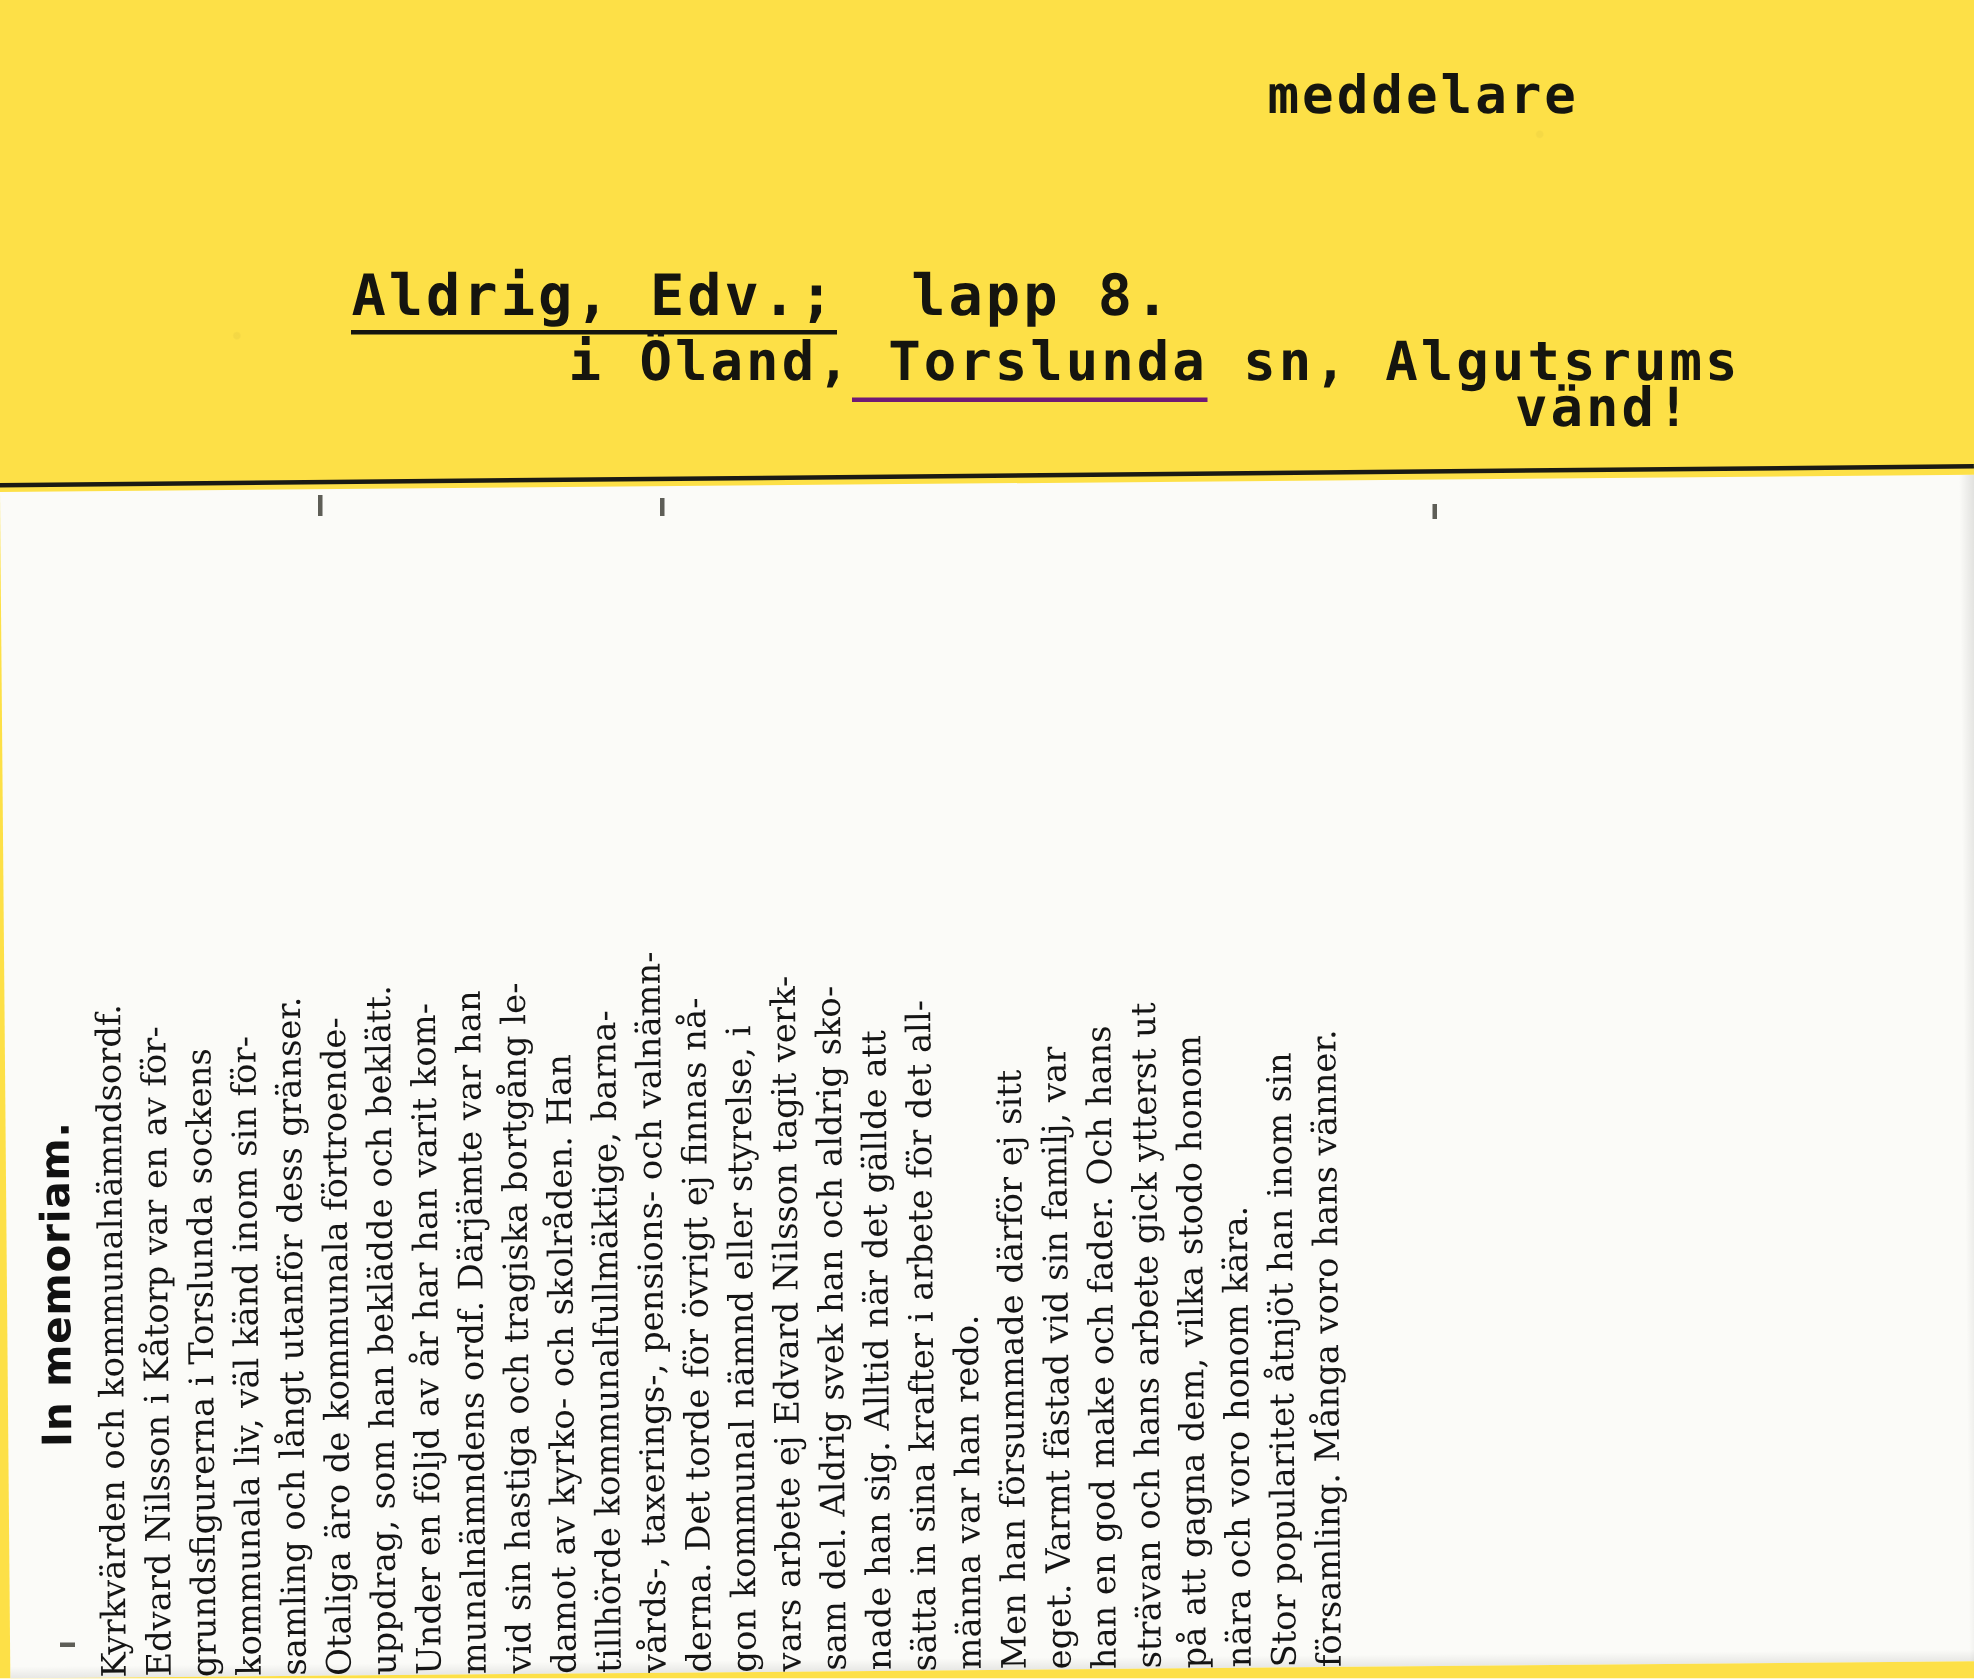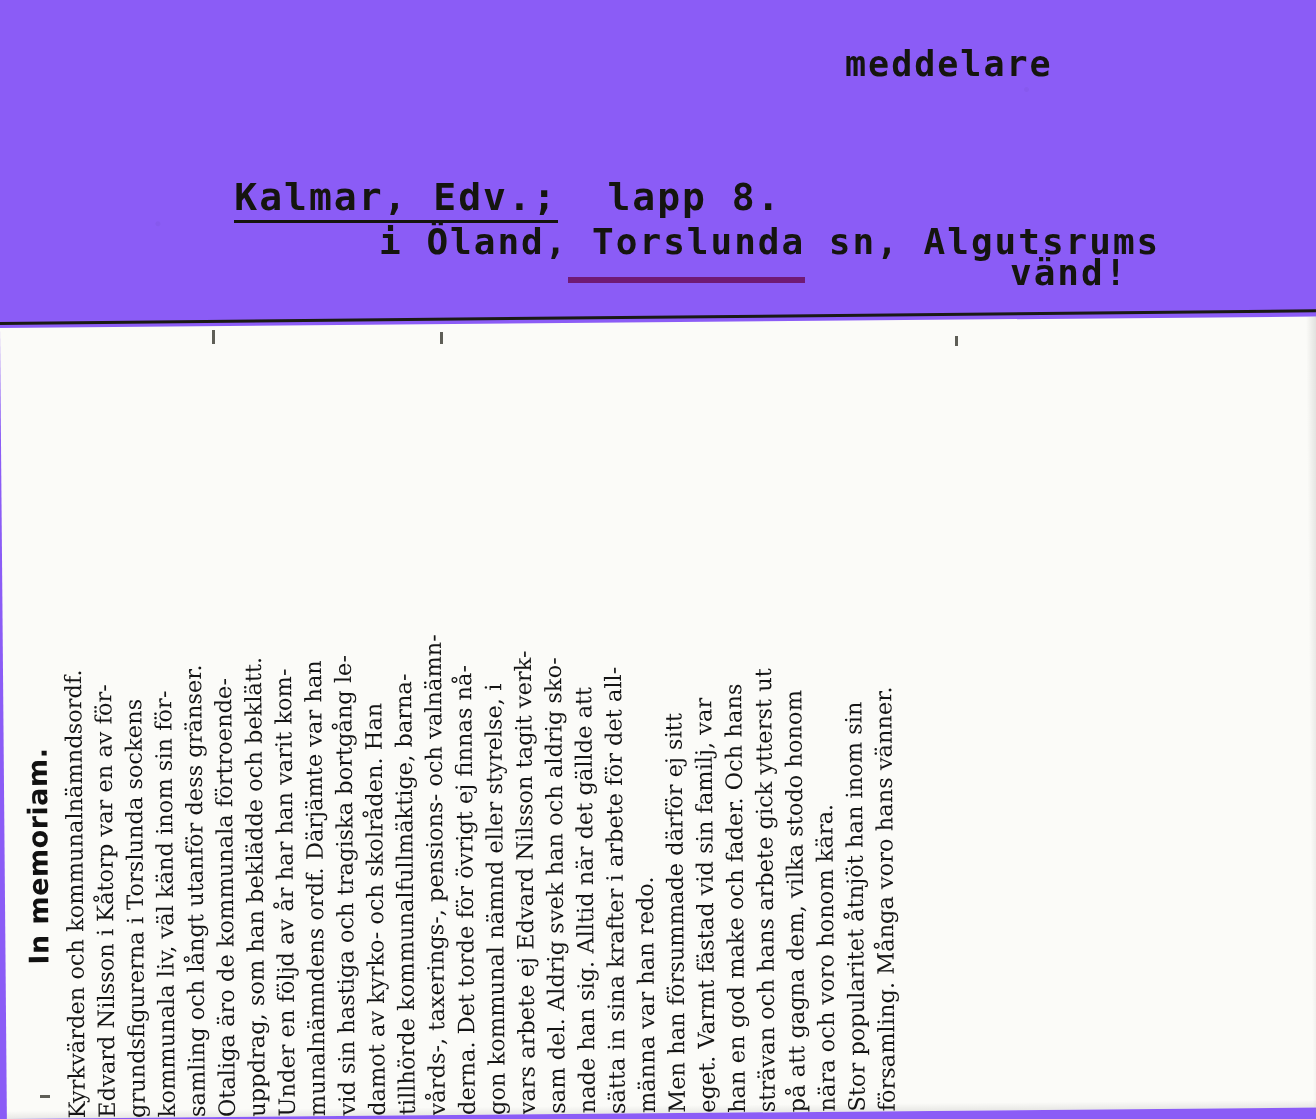--- a/index.html
+++ b/index.html
@@ -13,21 +13,21 @@
     overflow: hidden;
     font-family: "DejaVu Sans Mono", monospace;
     color: #111;
   }
 
   
   .page {
     position: relative;
     width: 1316px;
     height: 1119px;
-    background: #8b5cf6;
+    background: #fde047;
   }
 
   
   .grain {
     position: absolute;
     inset: 0;
     background:
       radial-gradient(circle at 12% 20%, rgba(0,0,0,0.035) 0 2px, transparent 3px),
       radial-gradient(circle at 78% 8%, rgba(0,0,0,0.03) 0 2px, transparent 3px),
       radial-gradient(circle at 40% 72%, rgba(0,0,0,0.025) 0 2px, transparent 3px),
@@ -71,22 +71,22 @@
     padding-bottom: 1px;
   }
 
   .hdr-line2 {
     position: absolute;
     left: 237px;
     top: 180px;
     font-size: 36px;
   }
   .hdr-line2 .underlined {
-    border-bottom: 6px solid #701a75;
-    padding-bottom: 15px;
+    border-bottom: 3px solid #701a75;
+    padding-bottom: 3px;
   }
 
   .hdr-line3 {
     position: absolute;
     left: 82px;
     top: 222px;
     font-size: 36px;
   }
 
   .hdr-vand {
@@ -212,21 +212,21 @@
 
 <div class="page">
 
   <div class="grain"></div>
 
   <div class="header">
 
     <div class="tw hdr-meddelare">meddelare</div>
 
     <div class="tw hdr-line1">
-      <span class="underlined">Kalmar, Edv.;</span><span>  lapp 8.</span>
+      <span class="underlined">Aldrig, Edv.;</span><span>  lapp 8.</span>
     </div>
 
     <div class="tw hdr-line2">
       <span>i Öland,</span><span class="underlined"> Torslunda</span><span> sn, Algutsrums</span>
     </div>
 
 
     <div class="tw hdr-vand">vänd!</div>
   </div>
 

